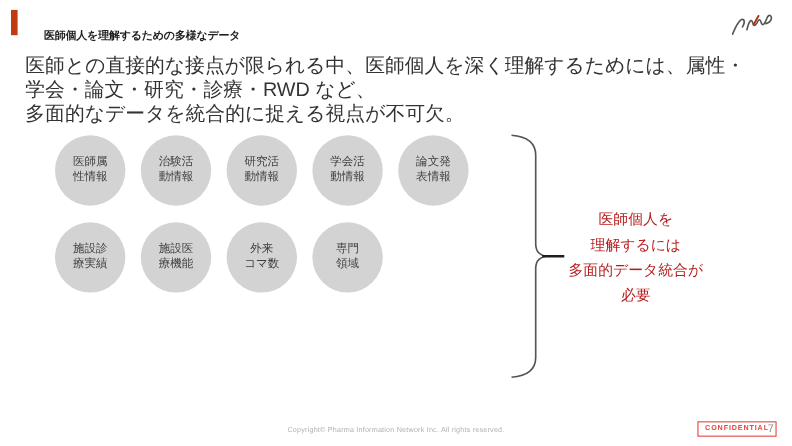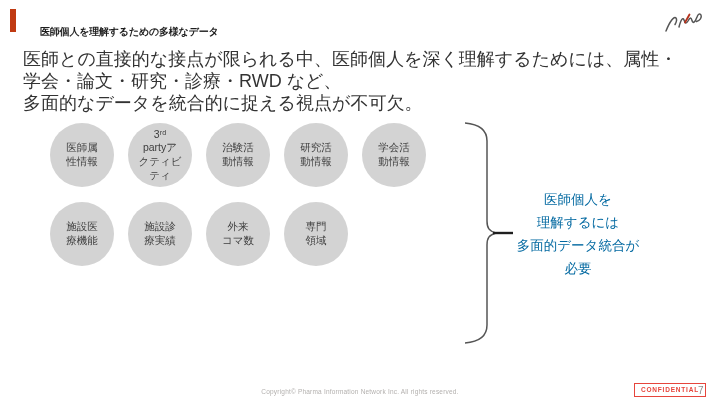--- a/index.html
+++ b/index.html
@@ -29,21 +29,21 @@
     display:flex;align-items:center;justify-content:center;text-align:center;
   }
   .circle span{
     font-size:10.5px;line-height:1.3;color:#3e3e3e;white-space:pre-line;
   }
   
   .brace{position:absolute;left:460px;top:120px;width:62px;height:226px;}
   
   .callout{
     position:absolute;left:500px;top:188px;width:156px;
-    font-size:13.5px;line-height:23px;color:#0369a1;text-align:center;white-space:pre-line;
+    font-size:13.5px;line-height:23px;color:#b91c1c;text-align:center;white-space:pre-line;
   }
   
   .copyright{
     position:absolute;left:0;right:0;top:388px;text-align:center;
     font-size:6.5px;color:#b3b0ae;letter-spacing:0.2px;
   }
   .confidential{
     position:absolute;left:634px;top:383px;padding:3px 6px 2px 6px;
     border:1px solid #e6453c;color:#e6453c;background:#fff;
     font-size:6.5px;font-weight:700;letter-spacing:0.8px;line-height:1;
@@ -68,44 +68,42 @@
 
   <p class="lead">医師との直接的な接点が限られる中、医師個人を深く理解するためには、属性・学会・論文・研究・診療・RWD など、
 多面的なデータを統合的に捉える視点が不可欠。</p>
 
   <div class="grid">
     <div class="circle">
         <span>医師属
 性情報</span>
       </div>
     <div class="circle">
-        <span>3ʳᵈ
-partyア
-クティビ
-ティ</span>
-      </div>
-    <div class="circle">
         <span>治験活
 動情報</span>
       </div>
     <div class="circle">
         <span>研究活
 動情報</span>
       </div>
     <div class="circle">
         <span>学会活
 動情報</span>
       </div>
     <div class="circle">
-        <span>施設医
-療機能</span>
+        <span>論文発
+表情報</span>
       </div>
     <div class="circle">
         <span>施設診
 療実績</span>
+      </div>
+    <div class="circle">
+        <span>施設医
+療機能</span>
       </div>
     <div class="circle">
         <span>外来
 コマ数</span>
       </div>
     <div class="circle">
         <span>専門
 領域</span>
       </div>
   </div>

